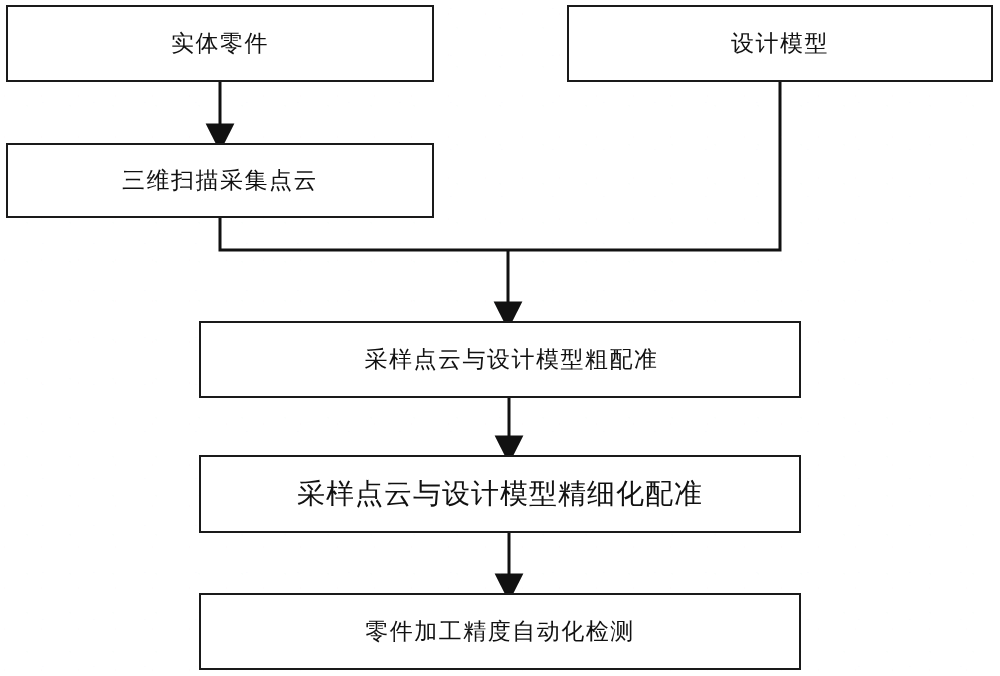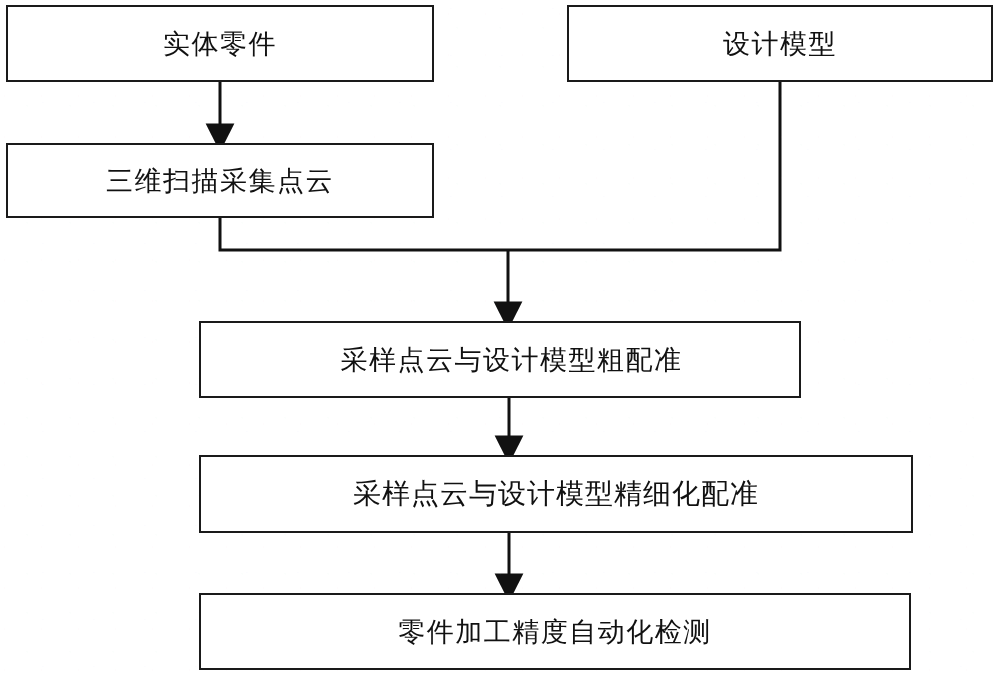--- a/index.html
+++ b/index.html
@@ -42,21 +42,21 @@
     box-sizing: border-box;
     background: #ffffff;
     border: 2px solid #1a1a1a;
     display: flex;
     align-items: center;
     justify-content: center;
     z-index: 2;
   }
   .node-label {
     color: #111111;
-    font-size: 27px;
+    font-size: 23px;
     line-height: 1;
     letter-spacing: 1.5px;
     white-space: nowrap;
     font-weight: 400;
     font-family: "DejaVu Sans", "Liberation Sans", sans-serif;
   }
   .node-label.compact {
     font-size: 28px;
     letter-spacing: 1px;
   }
@@ -95,21 +95,21 @@
   </div>
 
   <div class="node-box" style="left:6px; top:143px; width:428px; height:75px;">
     <span class="node-label">三维扫描采集点云</span>
   </div>
 
   <div class="node-box" style="left:199px; top:321px; width:602px; height:77px;padding-left:23px;">
     <span class="node-label">采样点云与设计模型粗配准</span>
   </div>
 
-  <div class="node-box" style="left:199px; top:455px; width:714px; height:78px;">
+  <div class="node-box" style="left:199px; top:455px; width:602px; height:78px;">
     <span class="node-label compact">采样点云与设计模型精细化配准</span>
   </div>
 
-  <div class="node-box" style="left:199px; top:593px; width:712px; height:77px;">
+  <div class="node-box" style="left:199px; top:593px; width:602px; height:77px;">
     <span class="node-label">零件加工精度自动化检测</span>
   </div>
 
 </div>
 
 </body></html>

